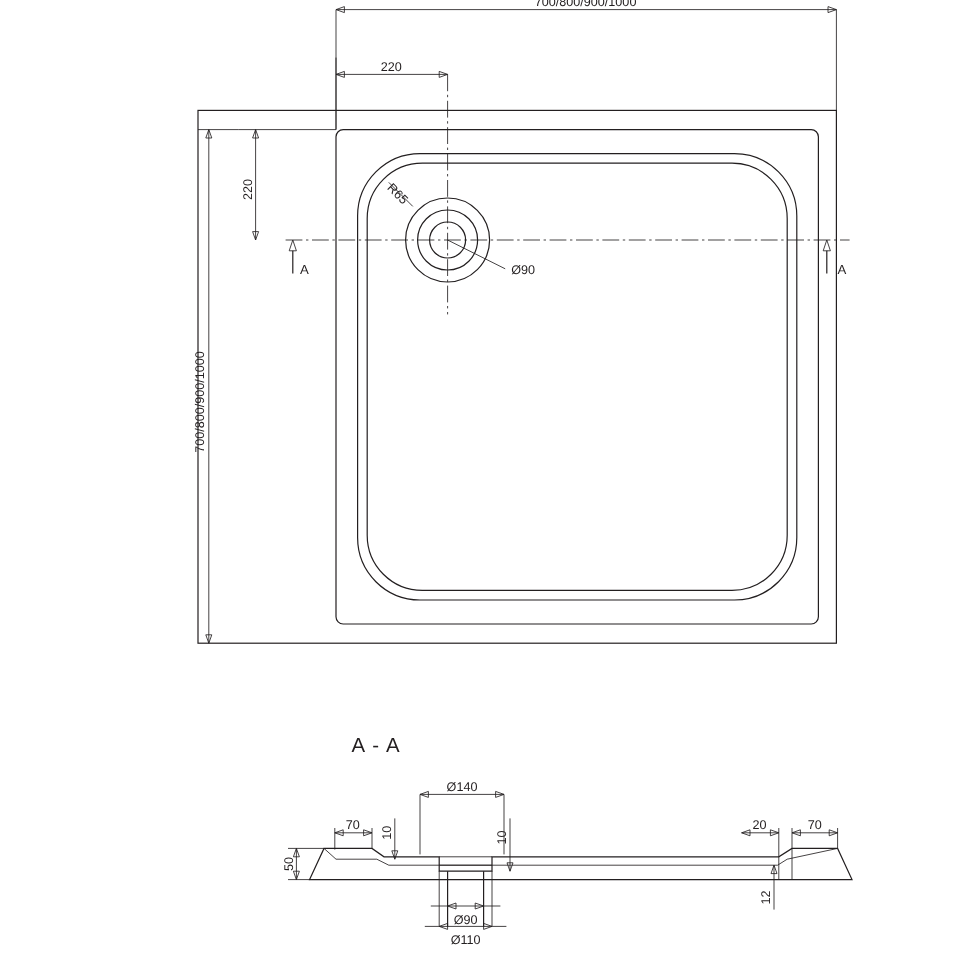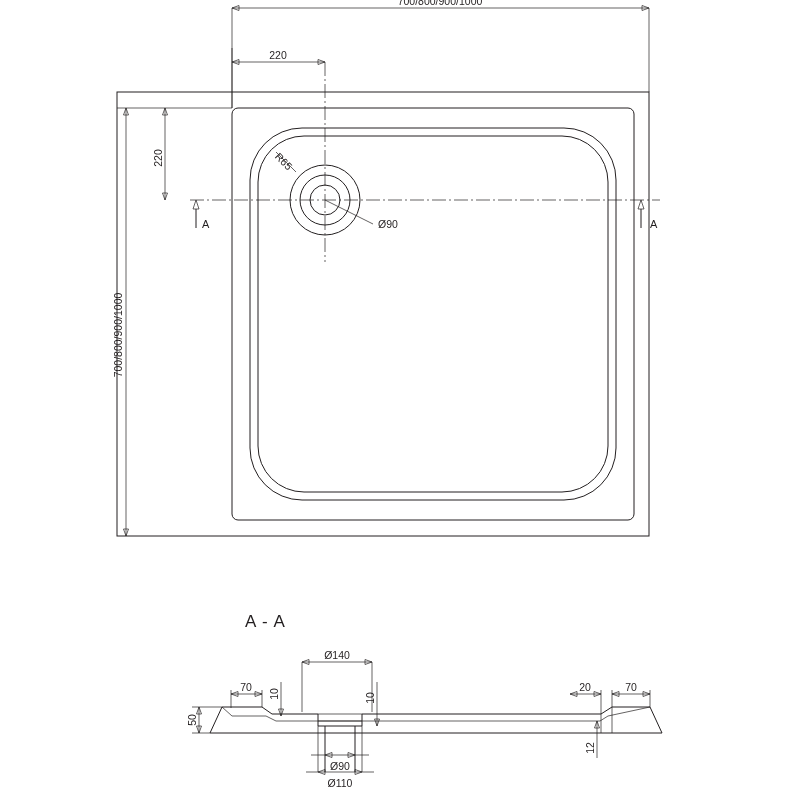--- a/index.html
+++ b/index.html
@@ -11,20 +11,21 @@
     width: 800px;
     height: 800px;
     font-family: "Liberation Sans", sans-serif;
     color: #231f20;
     overflow: hidden;
   }
   #sheet {
     position: relative;
     width: 672px;
     height: 800px;
+    margin-left: 48px;
   }
   svg#drawing {
     position: absolute;
     left: 0;
     top: 0;
     width: 800px;
     height: 800px;
   }
   .ln {
     stroke: #231f20;

